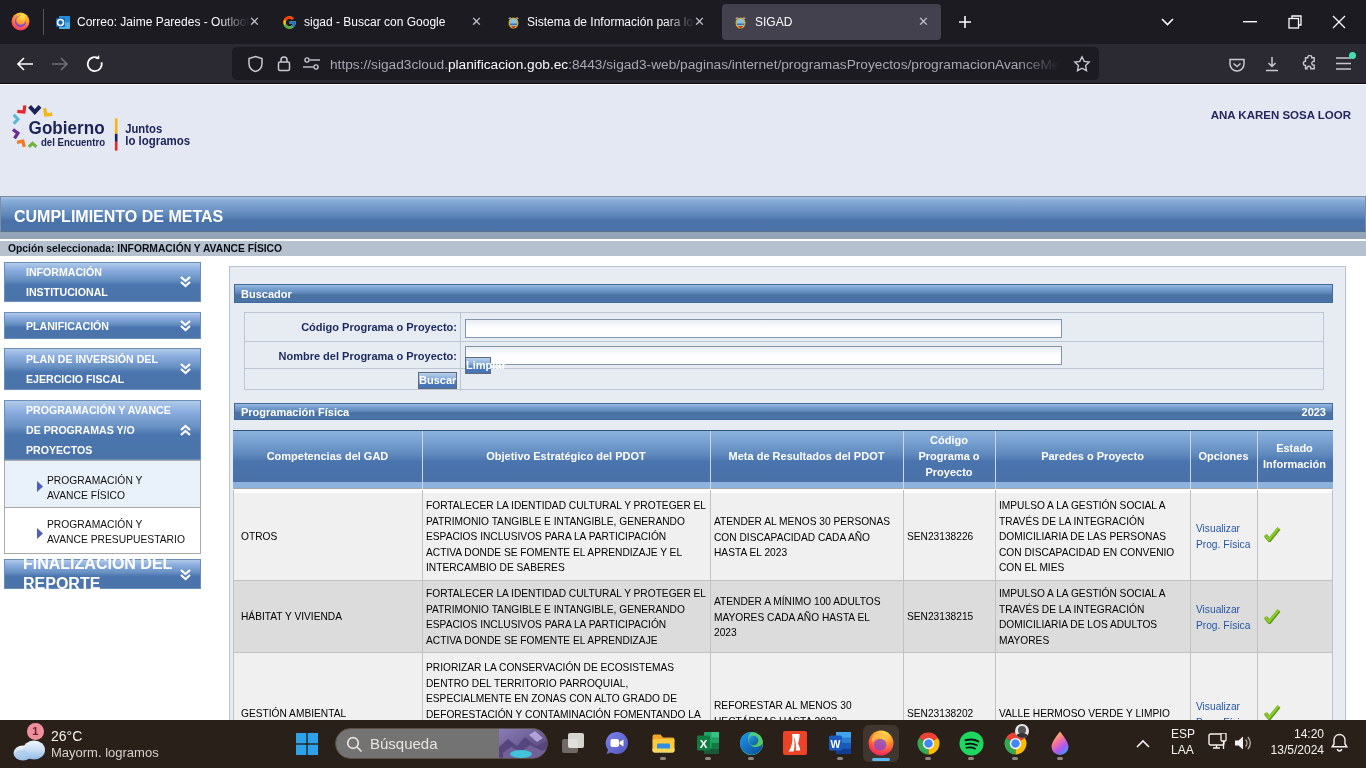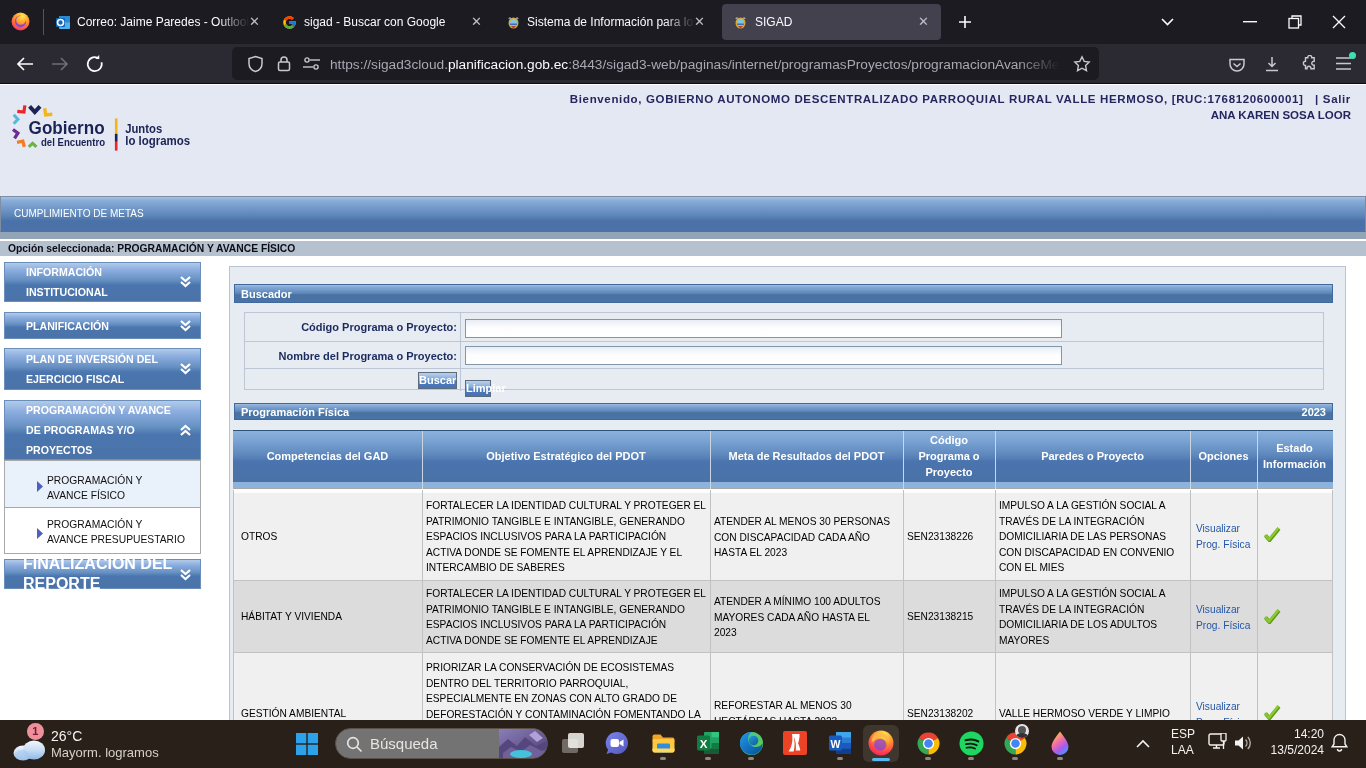--- a/index.html
+++ b/index.html
@@ -188,29 +188,28 @@
         <path d="M-3.8 -2.1l3.8 3.6 3.8-3.6" stroke="#6cb33f" stroke-width="3" transform="translate(24.6,44.8) rotate(180)"></path>
       </g>
       <text x="20.6" y="33.8" font-family="Liberation Sans,sans-serif" font-weight="bold" font-size="18.5" fill="#1b2256" textLength="76" lengthAdjust="spacingAndGlyphs">Gobierno</text>
       <text x="33" y="45.5" font-family="Liberation Sans,sans-serif" font-weight="bold" font-size="11.5" fill="#1b2256" textLength="64" lengthAdjust="spacingAndGlyphs">del Encuentro</text>
       <rect x="106.9" y="18.4" width="2.6" height="15.4" fill="#f4b519"></rect>
           <rect x="106.9" y="33.8" width="2.6" height="8" fill="#1b2256"></rect>
           <rect x="106.9" y="41.8" width="2.6" height="8.8" fill="#e8262d"></rect>
       <text x="117.2" y="33.4" font-family="Liberation Sans,sans-serif" font-weight="bold" font-size="13.5" fill="#1b2256" textLength="37" lengthAdjust="spacingAndGlyphs">Juntos</text>
       <text x="117.2" y="45.2" font-family="Liberation Sans,sans-serif" font-weight="bold" font-size="13.5" fill="#1b2256" textLength="65" lengthAdjust="spacingAndGlyphs">lo logramos</text>
     </svg>
-    <div class="abs navy" style="right:15px;top:8px;font-size:11.5px;font-weight:bold;white-space:nowrap;letter-spacing:0.65px">Bienvenido, GOBIERNO AUTONOMO DESCENTRALIZADO PARROQUIAL RURAL VALLE HERMOSO, [RUC:1768120600001] &nbsp;&nbsp;| Salir</div>
     <div class="abs navy" style="right:15px;top:24px;font-size:11.5px;font-weight:bold">ANA KAREN SOSA LOOR</div>
   </div>
   <div id="bluebar">
-        <span style="position:absolute;left:13px;top:11px;color:#fff;font-weight:normal;font-size:10px">CUMPLIMIENTO DE METAS</span>
+        <span style="position:absolute;left:13px;top:11px;color:#fff;font-weight:bold;font-size:16px">CUMPLIMIENTO DE METAS</span>
       </div>
   <div id="graystrip"></div>
   <div id="opcion">
-        <span style="position:absolute;left:8px;top:2px;font-size:10.3px;font-weight:bold;color:#0c0c14">Opción seleccionada: PROGRAMACIÓN Y AVANCE FÍSICO</span>
+        <span style="position:absolute;left:8px;top:2px;font-size:10.3px;font-weight:bold;color:#0c0c14">Opción seleccionada: INFORMACIÓN Y AVANCE FÍSICO</span>
       </div>
   <div id="sidebar">
     <div class="mbtn" style="top:177px;height:40px">INFORMACIÓN<br>INSTITUCIONAL<span class="chev2"><svg width="13" height="14" viewBox="0 0 13 14">
               <path d="M2 2l4.5 4L11 2M2 7l4.5 4L11 7" stroke="#fff" stroke-width="2.2" fill="none"></path>
             </svg></span></div>
     <div class="mbtn" style="top:227px;height:27px">PLANIFICACIÓN<span class="chev2"><svg width="13" height="14" viewBox="0 0 13 14">
               <path d="M2 2l4.5 4L11 2M2 7l4.5 4L11 7" stroke="#fff" stroke-width="2.2" fill="none"></path>
             </svg></span></div>
     <div class="mbtn" style="top:263px;height:42px">PLAN DE INVERSIÓN DEL<br>EJERCICIO FISCAL<span class="chev2"><svg width="13" height="14" viewBox="0 0 13 14">
               <path d="M2 2l4.5 4L11 2M2 7l4.5 4L11 7" stroke="#fff" stroke-width="2.2" fill="none"></path>
@@ -241,21 +240,21 @@
       <div class="abs" style="left:0;top:0;width:216px;height:29px;border-right:1px solid #bcc6d4;border-bottom:1px solid #bcc6d4"></div>
       <div class="abs" style="left:216px;top:0;width:863px;height:29px;border-bottom:1px solid #bcc6d4"></div>
       <div class="abs" style="left:0;top:29px;width:216px;height:27px;border-right:1px solid #bcc6d4;border-bottom:1px solid #bcc6d4"></div>
       <div class="abs" style="left:216px;top:29px;width:863px;height:27px;border-bottom:1px solid #bcc6d4"></div>
       <div class="abs" style="left:0;top:56px;width:216px;height:22px;border-right:1px solid #bcc6d4"></div>
       <div class="slbl" style="left:0px;top:8px;width:212px">Código Programa o Proyecto:</div>
       <div class="slbl" style="left:0px;top:37px;width:212px">Nombre del Programa o Proyecto:</div>
       <div class="sinput" style="left:220px;top:6px;width:597px"></div>
       <div class="sinput" style="left:220px;top:33px;width:597px"></div>
       <div class="sbtn" style="left:173px;top:59px;width:39px">Buscar</div>
-      <div class="sbtn" style="left:220px;top:67px;width:26px">Limpiar</div>
+      <div class="sbtn" style="left:220px;top:44px;width:26px">Limpiar</div>
     </div>
 
     <div class="bluehdr" style="left:4px;top:136px;width:1099px;height:17px">Programación Física<span style="position:absolute;right:6px">2023</span></div>
   </div>
 
   <div id="datatable">
 
     <div id="thead" style="left:233px;top:345px;width:1099.5px;height:52px"></div>
     <div class="hcell" style="left:233px;top:345px;width:189px;height:52px">Competencias del GAD</div>
     <div class="hcell" style="left:422px;top:345px;width:288px;height:52px">Objetivo Estratégico del PDOT</div>

